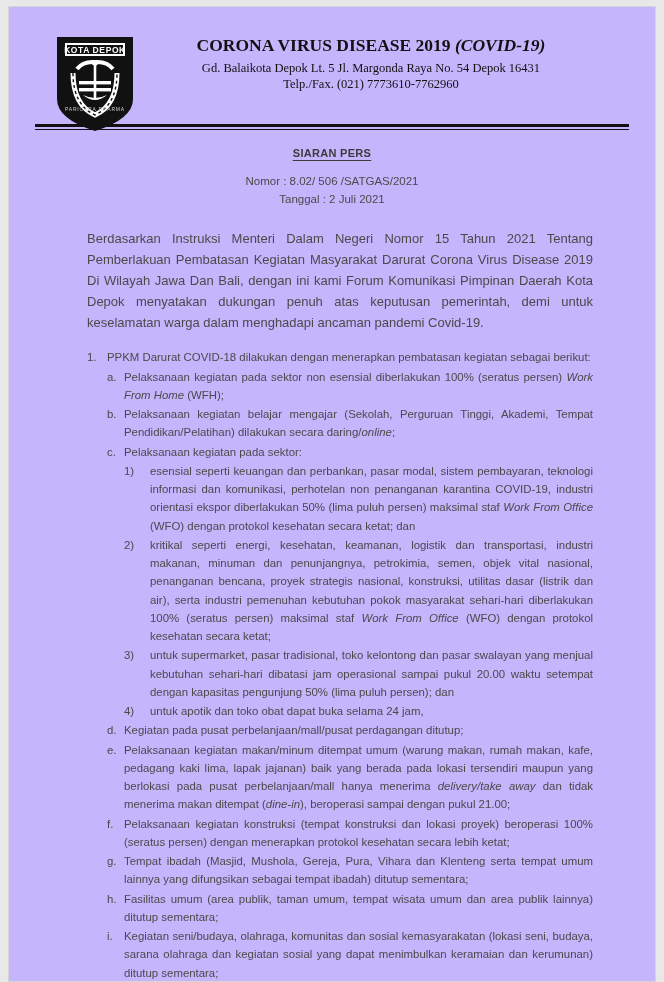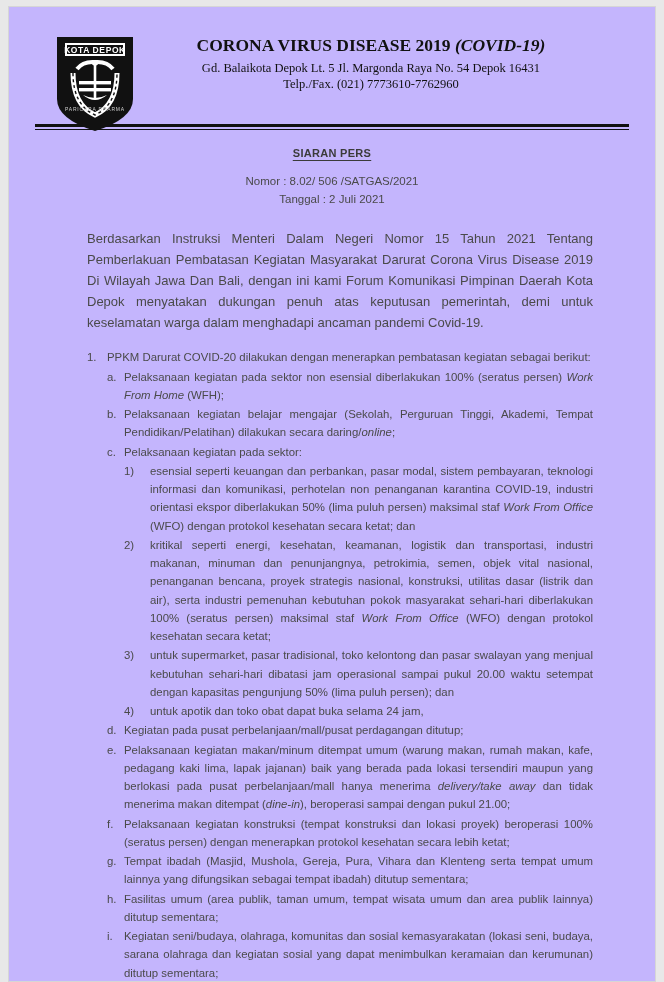--- a/index.html
+++ b/index.html
@@ -185,21 +185,21 @@
     <div class="tanggal">Tanggal :  2 Juli 2021</div>
   </div>
 
   <div class="body-wrap">
 
     <div class="para">Berdasarkan Instruksi Menteri Dalam Negeri Nomor 15 Tahun 2021 Tentang Pemberlakuan Pembatasan Kegiatan Masyarakat Darurat Corona Virus Disease 2019 Di Wilayah Jawa Dan Bali, dengan ini kami Forum Komunikasi Pimpinan Daerah Kota Depok menyatakan dukungan penuh atas keputusan pemerintah, demi untuk keselamatan warga dalam menghadapi ancaman pandemi Covid-19.</div>
 
     <div class="lvl1">
       <div class="row">
         <span class="mark m1">1.</span>
-        <span class="txt">PPKM Darurat COVID-20 dilakukan dengan menerapkan pembatasan kegiatan sebagai berikut:</span>
+        <span class="txt">PPKM Darurat COVID-18 dilakukan dengan menerapkan pembatasan kegiatan sebagai berikut:</span>
       </div>
 
       <div class="ind2">
           <div class="row">
             <span class="mark m2">a.</span>
             <span class="txt"><span>Pelaksanaan kegiatan pada sektor non esensial diberlakukan 100% (seratus persen) </span><i>Work From Home</i><span> (WFH);</span></span>
           </div>
           <div class="row">
             <span class="mark m2">b.</span>
             <span class="txt"><span>Pelaksanaan kegiatan belajar mengajar (Sekolah, Perguruan Tinggi, Akademi, Tempat Pendidikan/Pelatihan) dilakukan secara daring/</span><i>online</i><span>;</span></span>

